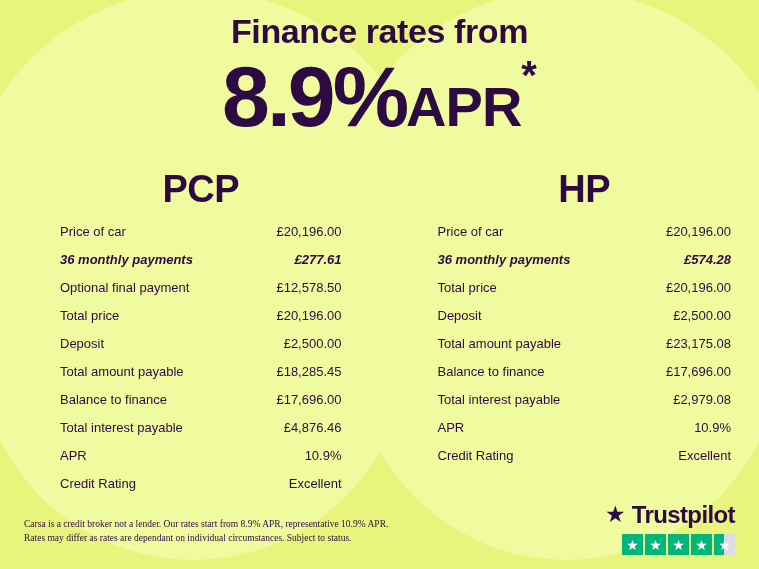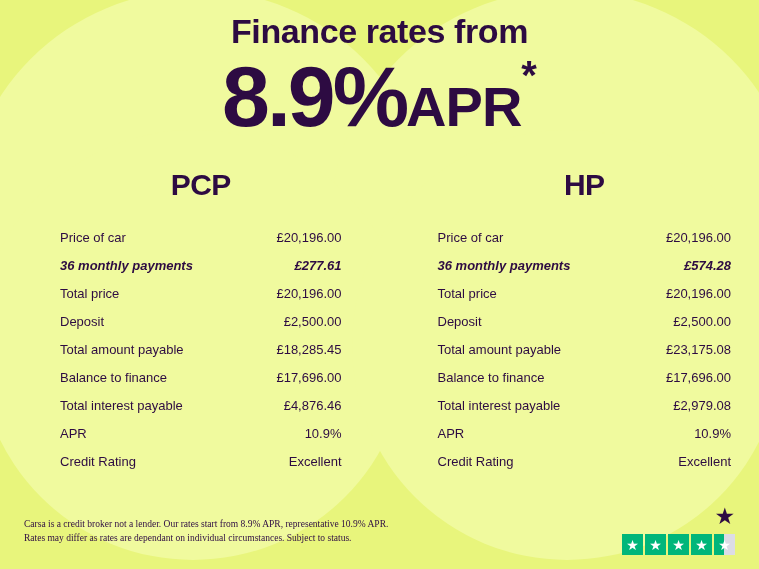--- a/index.html
+++ b/index.html
@@ -99,24 +99,24 @@
     box-sizing: border-box;
   }
   .col-left {
     padding: 0 38px 0 60px;
   }
   .col-right {
     padding: 0 28px 0 58px;
   }
   .col-title {
     text-align: center;
-    font-size: 30px;
-    font-weight: bold;
-    color: #2d0b42;
-    margin-bottom: 22px;
+    font-size: 38px;
+    font-weight: bold;
+    color: #2d0b42;
+    margin-bottom: 7px;
     letter-spacing: -0.5px;
   }
   .row {
     display: flex;
     justify-content: space-between;
     align-items: center;
     font-size: 13px;
     line-height: 1.0;
     padding: 7.5px 0;
     color: #2d0b42;
@@ -224,20 +224,24 @@
 
         <div class="row">
           <div class="row-label">Price of car</div>
           <div class="row-value">£20,196.00</div>
         </div>
         <div class="row bold">
           <div class="row-label">36 monthly payments</div>
           <div class="row-value">£277.61</div>
         </div>
         <div class="row">
+          <div class="row-label">Optional final payment</div>
+          <div class="row-value">£12,578.50</div>
+        </div>
+        <div class="row">
           <div class="row-label">Total price</div>
           <div class="row-value">£20,196.00</div>
         </div>
         <div class="row">
           <div class="row-label">Deposit</div>
           <div class="row-value">£2,500.00</div>
         </div>
         <div class="row">
           <div class="row-label">Total amount payable</div>
           <div class="row-value">£18,285.45</div>
@@ -304,20 +308,21 @@
     </div>
 
     <div class="footer">
       <div class="disclaimer">
         <div>Carsa is a credit broker not a lender. Our rates start from 8.9% APR, representative 10.9% APR.</div>
         <div>Rates may differ as rates are dependant on individual circumstances. Subject to status.</div>
       </div>
       <div class="trustpilot">
         <div class="tp-top">
           <span class="tp-star">★</span>
+          <span class="tp-name">Trustpilot</span>
         </div>
         <div class="tp-rating">
           <span class="tp-box">
               <span>★</span>
             </span>
           <span class="tp-box">
               <span>★</span>
             </span>
           <span class="tp-box">
               <span>★</span>

